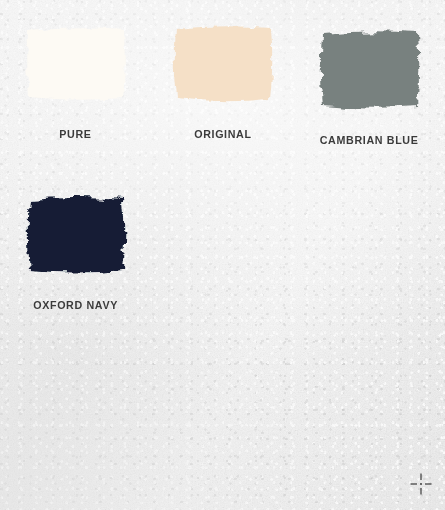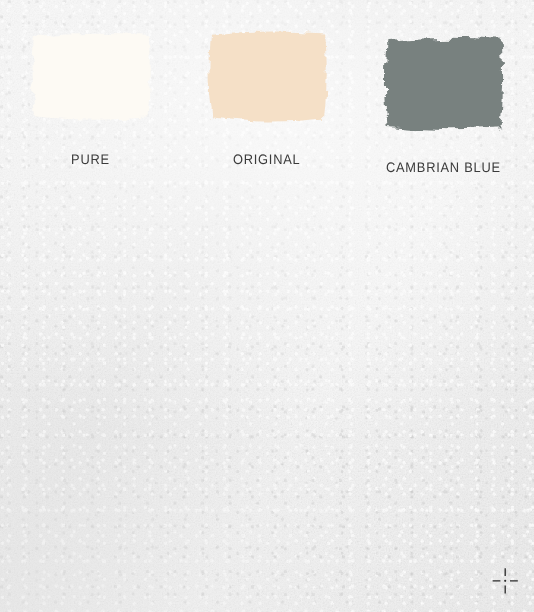--- a/index.html
+++ b/index.html
@@ -62,20 +62,21 @@
     grid-template-rows: repeat(3, 1fr);
     padding: 8px 2px 6px 2px;
     box-sizing: border-box;
   }
   .swatch-cell {
     position: relative;
     display: flex;
     flex-direction: column;
     align-items: center;
     justify-content: flex-start;
+    font-weight: bold;
   }
   .swatch-paint-wrap {
     position: relative;
     width: 104px;
     height: 84px;
     margin-top: 14px;
   }
   .swatch-paint-wrap svg {
     display: block;
     width: 100%;
@@ -172,20 +173,34 @@
         </defs>
         <path filter="url(#ragged4)" d="M4,7 Q52,2 100,6 Q103,44 99,78 Q52,82 5,77 Q1,42 4,7 Z" fill="#78817f"></path>
       </svg>
     </div>
     <div class="swatch-label" style="color: rgb(59, 59, 59);">CAMBRIAN BLUE</div>
   </div>
 
 
 
 
+  <div class="swatch-cell row-3">
+    <div class="swatch-paint-wrap">
+      <svg viewBox="0 0 104 84" preserveAspectRatio="none" aria-hidden="true">
+        <defs>
+          <filter id="ragged8" x="-18%" y="-20%" width="136%" height="140%">
+            <feTurbulence type="fractalNoise" baseFrequency="0.044 0.15" numOctaves="5" seed="53" result="t"></feTurbulence>
+            <feDisplacementMap in="SourceGraphic" in2="t" scale="11" xChannelSelector="R" yChannelSelector="G"></feDisplacementMap>
+          </filter>
+        </defs>
+        <path filter="url(#ragged8)" d="M5,6 Q52,2 99,6 Q102,43 98,77 Q52,82 6,77 Q2,41 5,6 Z" fill="#141e36"></path>
+      </svg>
+    </div>
+    <div class="swatch-label" style="color: rgb(59, 59, 59);">OXFORD NAVY</div>
+  </div>
 
 </div>
 
 <div id="registration-mark">
   <svg viewBox="0 0 24 24" width="24" height="24" aria-hidden="true">
     <g stroke="#2b2b2b" stroke-width="1.1" stroke-linecap="butt">
       <line x1="12" y1="1.5" x2="12" y2="8" stroke="#2b2b2b"></line>
       <line x1="12" y1="16" x2="12" y2="22.5" stroke="#2b2b2b"></line>
       <line x1="1.5" y1="12" x2="8" y2="12" stroke="#2b2b2b"></line>
       <line x1="16" y1="12" x2="22.5" y2="12" stroke="#2b2b2b"></line>

